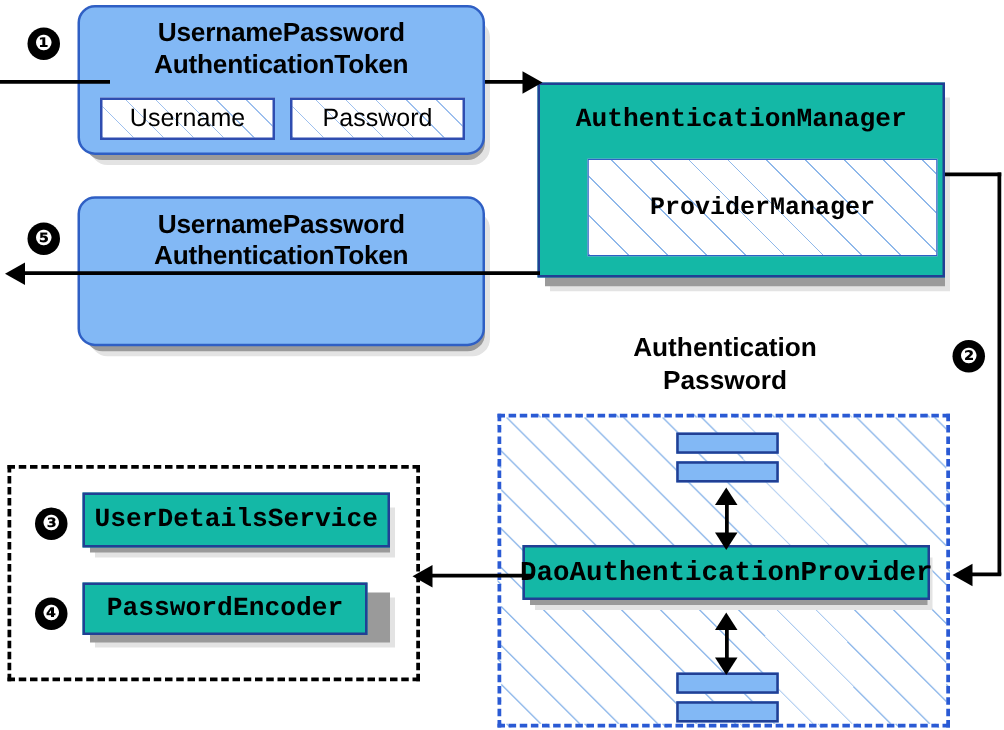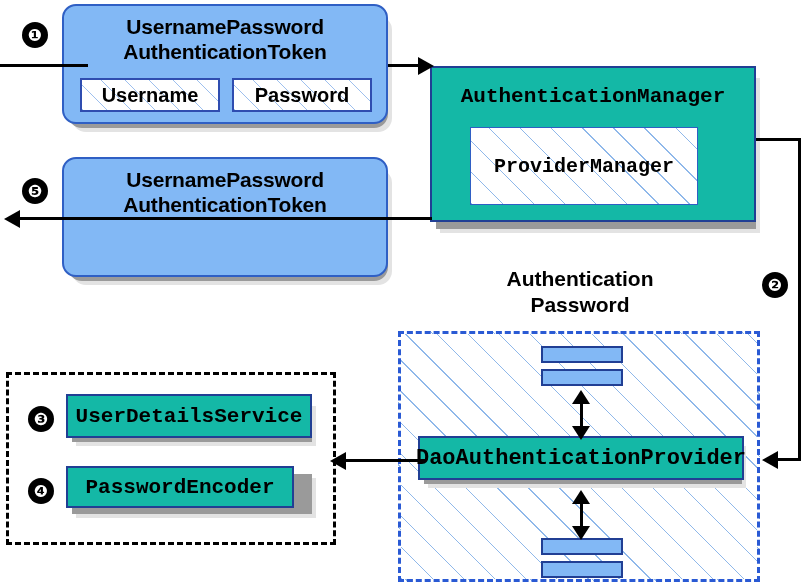--- a/index.html
+++ b/index.html
@@ -76,21 +76,21 @@
     border: 2px solid #2f4db0;
     box-sizing: border-box;
     background-color: #ffffff;
     background-image: repeating-linear-gradient(45deg,
         rgba(140,180,235,0.85) 0px, rgba(140,180,235,0.85) 1px,
         rgba(255,255,255,0) 1px, rgba(255,255,255,0) 17px);
     display: flex;
     align-items: center;
     justify-content: center;
     font-size: 20px;
-    font-weight: bold;
+    font-weight: normal;
     color: #000;
   }
 
   
   .hatched {
     background-color: #ffffff;
     background-image: repeating-linear-gradient(45deg,
         #8fb8ea 0px, #8fb8ea 1px,
         rgba(255,255,255,0) 1px, rgba(255,255,255,0) 22px);
   }
@@ -205,21 +205,21 @@
   </div>
 
   <div class="line-h" style="left:388px; top:64px; width:36px;"></div>
   <div class="arrow-right" style="left:418px; top:57px;"></div>
 
   <div class="shadow-light" style="left:440px; top:78px; width:320px; height:155px;"></div>
   <div class="shadow-dark" style="left:436px; top:74px; width:320px; height:155px;"></div>
 
   <div class="node-blue" style="left:430px; top:66px; width:326px; height:156px; display:block;">
     <div style="text-align:center; font-size:21px; font-weight:bold; padding-top:17px;">AuthenticationManager</div>
-    <div class="hatched" style="position:absolute; left:38px; top:59px; width:228px; height:78px; border:1px solid #2f5fc4; box-sizing:border-box; display:flex; align-items:center; justify-content:center; font-size:20px; font-weight:bold; color:#000;">ProviderManager</div>
+    <div class="hatched" style="position:absolute; left:38px; top:59px; width:280px; height:78px; border:1px solid #2f5fc4; box-sizing:border-box; display:flex; align-items:center; justify-content:center; font-size:20px; font-weight:bold; color:#000;">ProviderManager</div>
   </div>
 
   <div class="line-h" style="left:756px; top:138px; width:45px;"></div>
   <div class="line-v" style="left:798px; top:138px; height:322px;"></div>
   <div class="line-h" style="left:777px; top:458px; width:24px;"></div>
   <div class="arrow-left" style="left:762px; top:451px;"></div>
 
   <div class="badge" style="left:762px; top:272px;">❷</div>
 
   <div class="line-h" style="left:20px; top:217px; width:412px;"></div>

